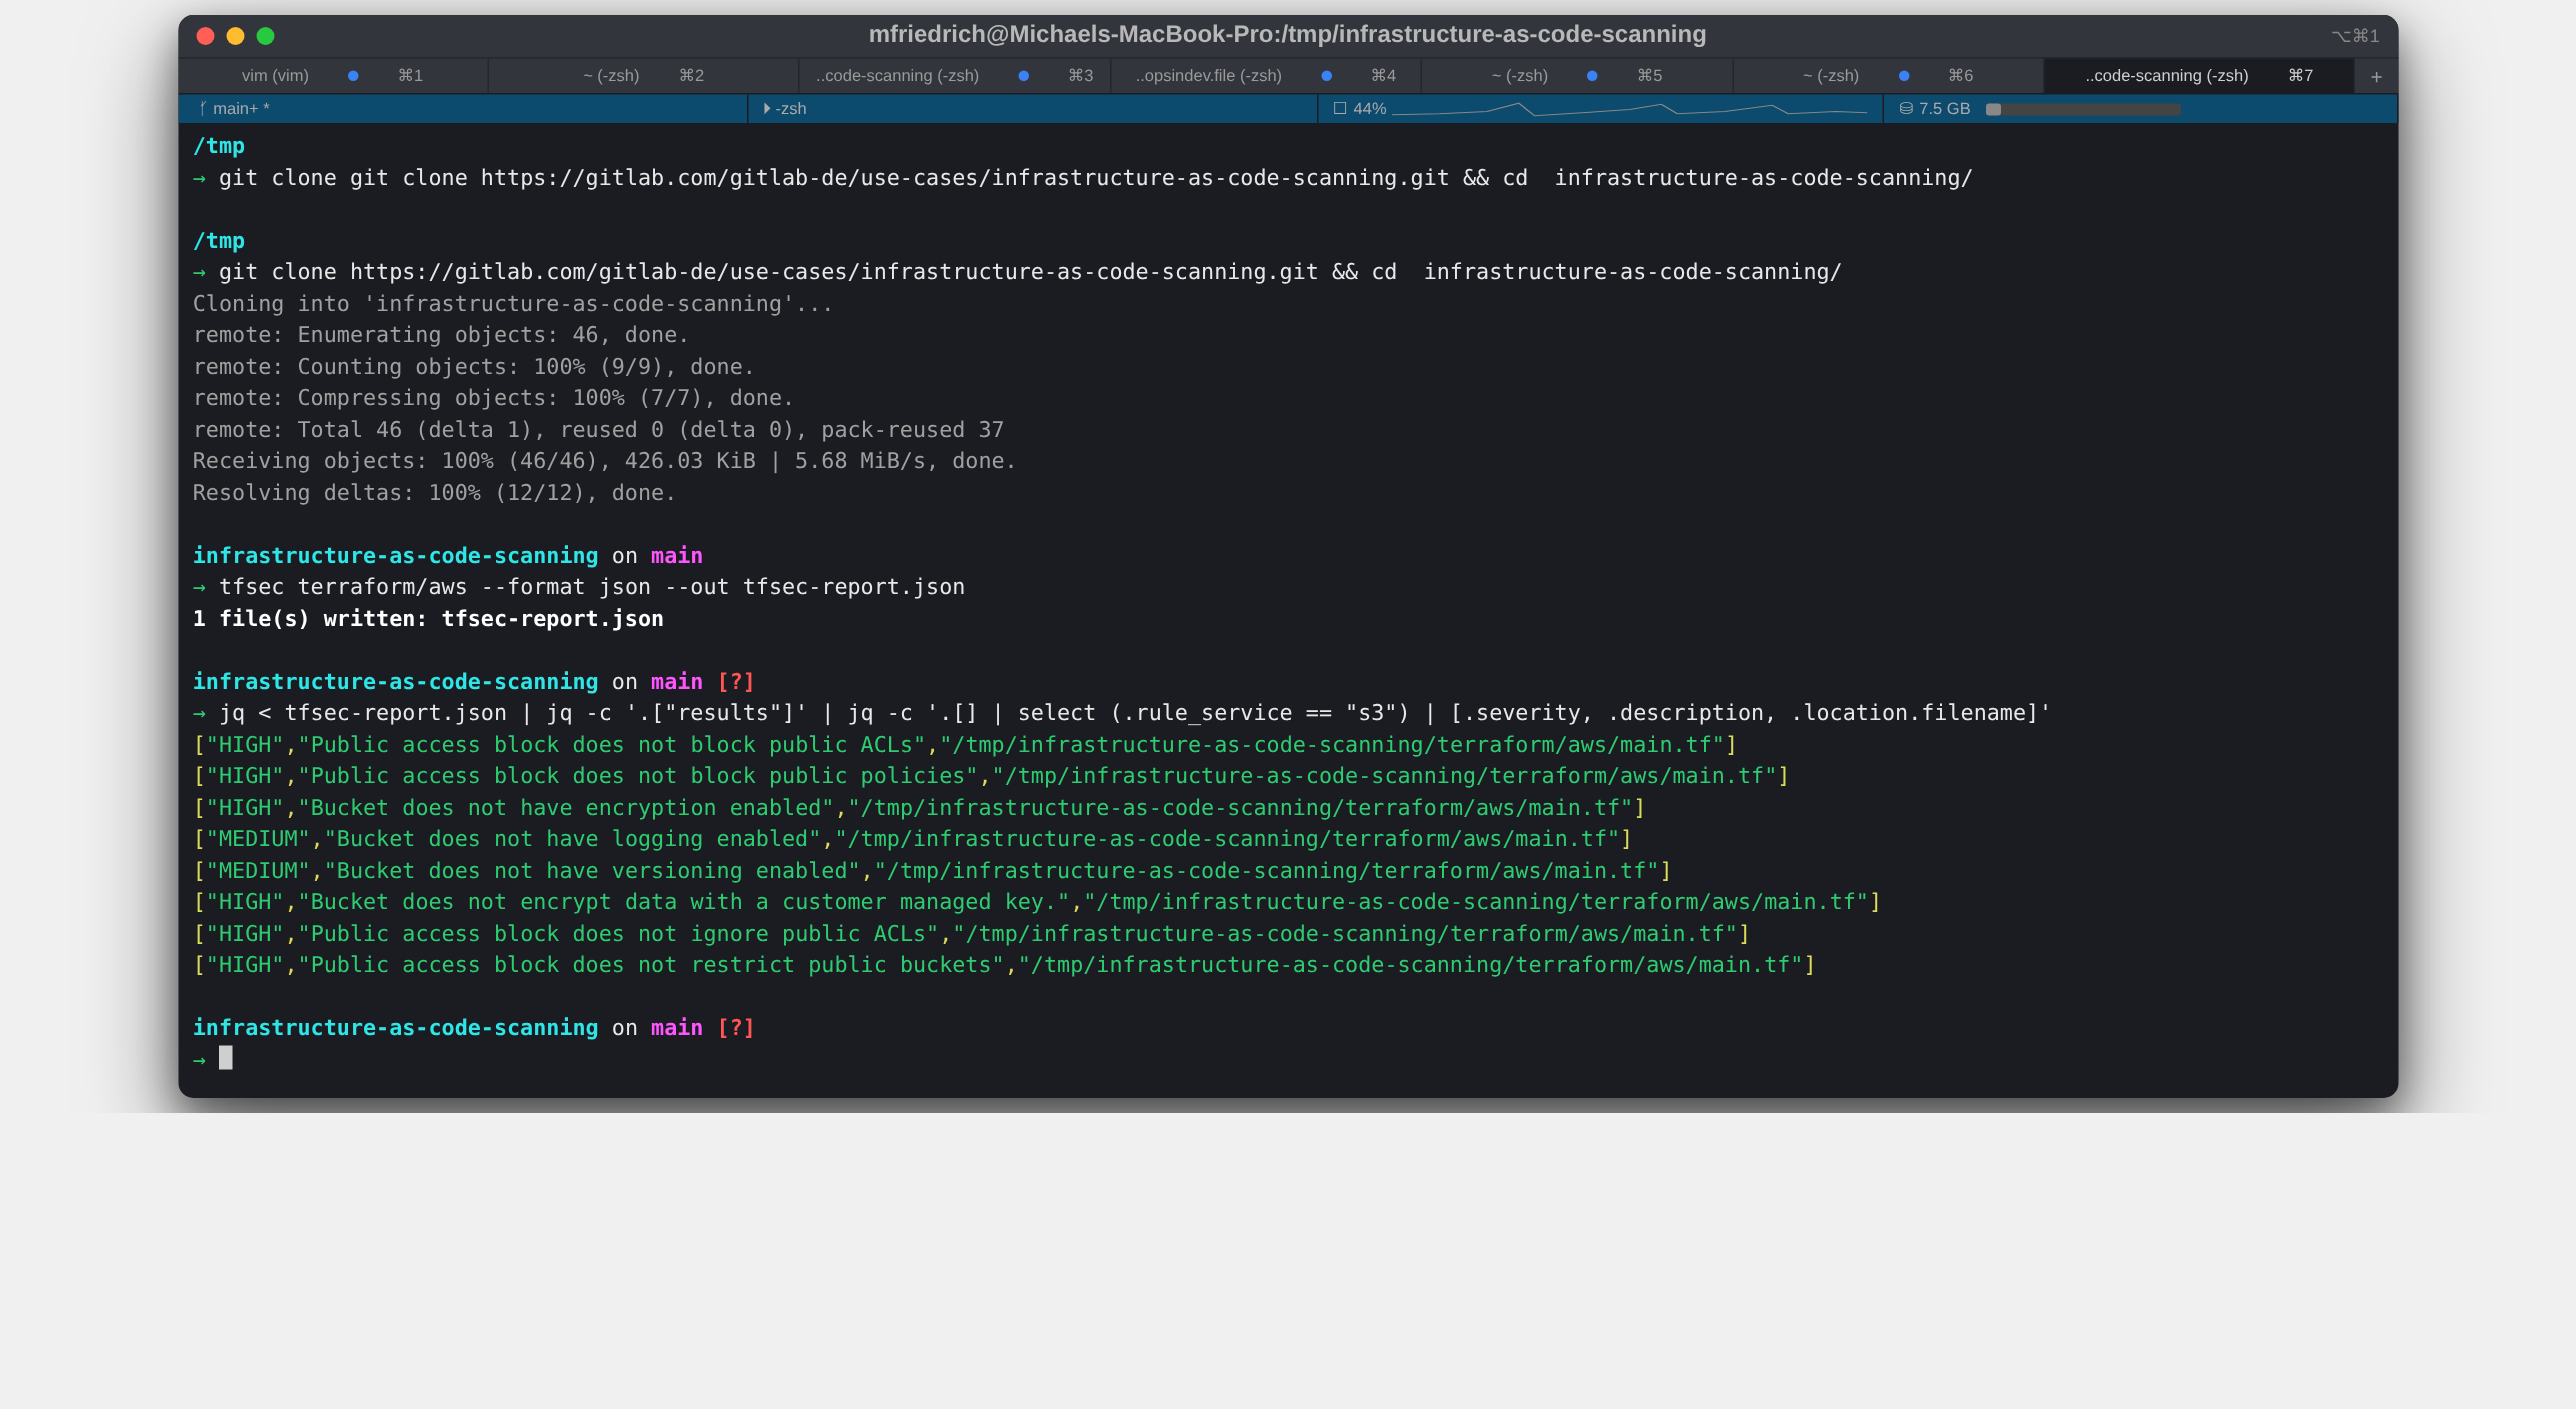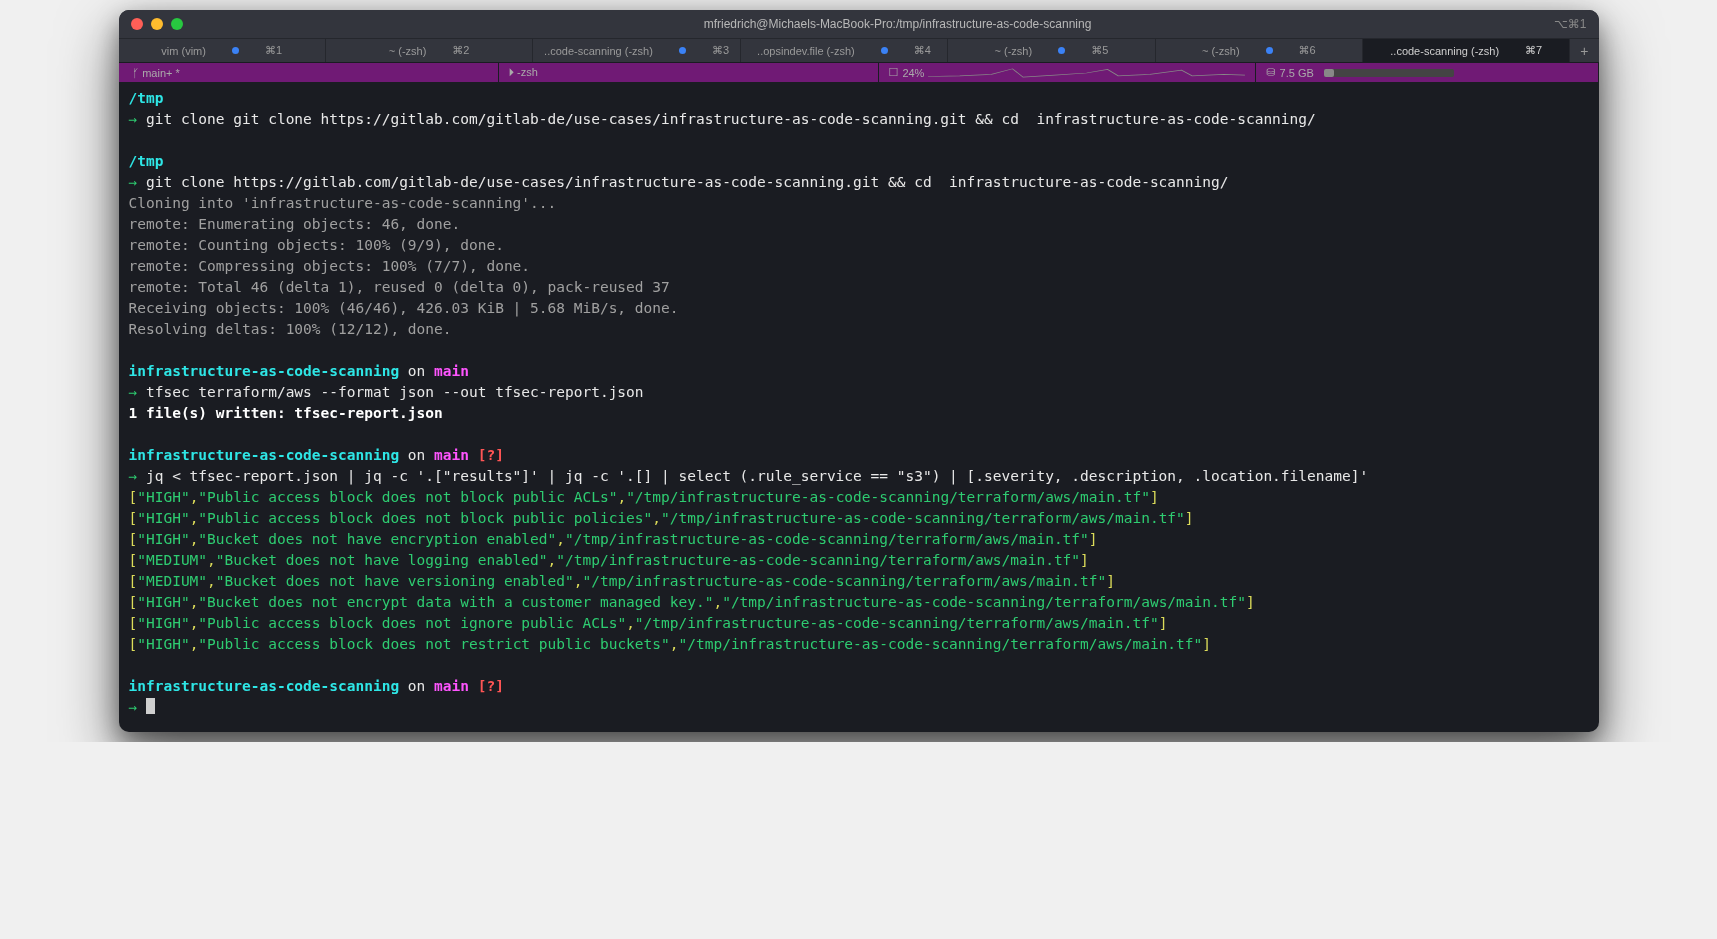--- a/index.html
+++ b/index.html
@@ -24,21 +24,21 @@
     display: flex;
     align-items: center;
     padding: 0 12px;
     position: relative;
   }
   .traffic-lights { display: flex; gap: 8px; }
   .light { width: 12px; height: 12px; border-radius: 50%; }
   .light.red { background: #ff5f57; }
   .light.yellow { background: #febc2e; }
   .light.green { background: #28c840; }
-  .title { position: absolute; left: 50%; transform: translateX(-50%); color: #b8b8b8; font-size: 12px; font-weight: 400; margin-left: 39px;}
+  .title { position: absolute; left: 50%; transform: translateX(-50%); color: #b8b8b8; font-size: 16px; font-weight: 700;}
   .title-right { margin-left: auto; color: #888; font-size: 12px; }
   .tabbar {
     display: flex;
     background: #33353d;
     height: 24px;
     align-items: stretch;
     border-top: 1px solid #25272d;
   }
   .tab {
     flex: 1;
@@ -49,21 +49,21 @@
     color: #9a9a9a;
     font-size: 11px;
     border-right: 1px solid #25272d;
     cursor: pointer;
   }
   .tab.active { background: #1a1c22; color: #cfcfcf; }
   .tab .dot { width: 7px; height: 7px; border-radius: 50%; background: #3b82f6; }
   .tab-add { width: 28px; flex: none; display:flex; align-items:center; justify-content:center; color:#999; font-size:14px;}
   .statusbar {
     display: flex;
-    background: #701a75;
+    background: #0c4a6e;
     height: 20px;
     align-items: center;
     font-size: 11px;
     color: #aaa;
     border-top: 1px solid #1a1c22;
   }
   .status-seg {
     padding: 0 10px;
     border-right: 1px solid #1a1c22;
     display: flex;
@@ -156,21 +156,21 @@
   <div class="statusbar">
     <div class="status-seg fixed">
       <span></span>
       <span>ᚶ main+ *</span>
     </div>
     <div class="status-seg fixed">
       <span>⏵ -zsh</span>
     </div>
     <div class="status-seg wide">
       <span>☐</span>
-      <span>24%</span>
+      <span>44%</span>
       <div class="spark">
         <svg viewBox="0 0 300 20" preserveAspectRatio="none">
             <polyline points="0,15 30,14 60,12 80,4 90,16 120,13 150,10 170,5 180,14 210,12 240,6 250,14 280,12 300,13" fill="none" stroke="#888" stroke-width="1"></polyline>
           </svg>
       </div>
     </div>
     <div class="status-seg wide" style="flex:0.9">
       <span>⛁</span>
       <span>7.5 GB</span>
       <div class="dbar"></div>

